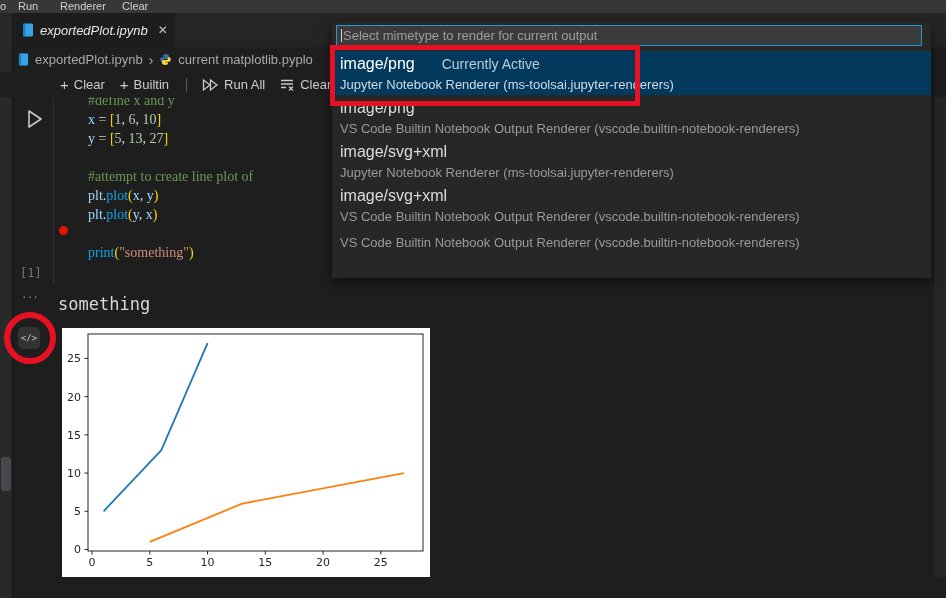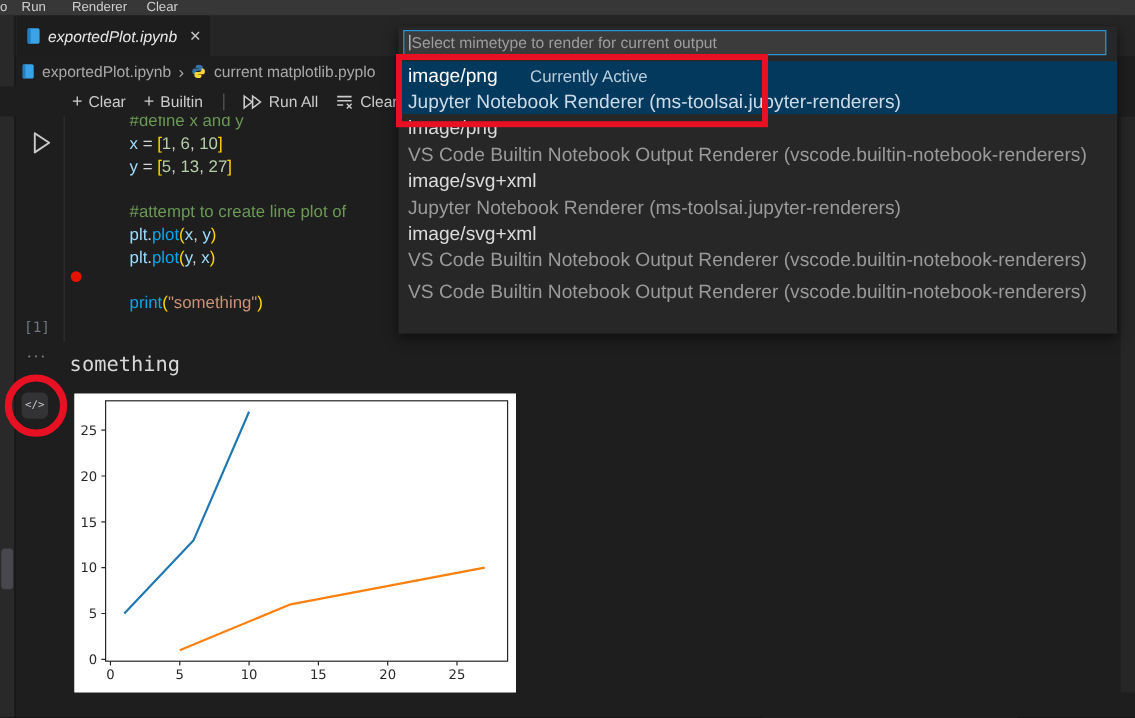--- a/index.html
+++ b/index.html
@@ -36,22 +36,22 @@
   .tb-divider{width:1px;height:14px;background:#5a5a5a;margin:0 8px 0 2px;}
 
   
   .leftstrip{left:0;top:13px;width:12px;height:585px;background:#29292a;}
   .leftstrip-thumb{left:1px;top:457px;width:10px;height:34px;background:#47474d;border-radius:3px;}
   .left-divider{left:12px;top:13px;width:1px;height:585px;background:#161617;}
 
   
   .cell-border{left:53px;top:95px;width:1px;height:190px;background:#303031;}
   .run-cell{left:26px;top:108px;width:20px;height:22px;}
-  .code-block{left:88px;top:91px;z-index:5;font-family:Liberation Sans, sans-serif;
-              font-size:14px;line-height:19px;white-space:pre;margin-left:20px;}
+  .code-block{left:88px;top:91px;z-index:5;font-family:Liberation Serif, serif;
+              font-size:14px;line-height:19px;white-space:pre;}
   .code-line{height:19px;}
   .tok-var{color:#9cdcfe}.tok-op{color:#d4d4d4}.tok-num{color:#b5cea8}
   .tok-brk{color:#ffd700}.tok-comment{color:#6a9955}.tok-func{color:#0ea5e9}
   .tok-str{color:#ce9178}.tok-plain{color:#d4d4d4}
   .breakpoint{left:59px;top:226px;width:9px;height:9px;border-radius:50%;background:#e51400;}
   .exec-count{left:20px;top:266px;font-family:"DejaVu Sans Mono",monospace;
               font-size:12px;color:#6e7681;}
 
   
   .more-actions{left:22px;top:288px;color:#8a8a8a;font-size:14px;letter-spacing:1px;}
@@ -70,21 +70,21 @@
             border:1px solid #2596d6;box-sizing:border-box;display:flex;align-items:center;
             padding-left:4px;}
   .qp-caret{width:1px;height:13px;background:#d4d4d4;margin-right:1px;}
   .qp-placeholder{color:#9d9d9d;font-size:13px;white-space:nowrap;}
   .qp-list{position:absolute;left:0;top:29px;width:599px;}
   .qp-row{position:relative;height:44px;box-sizing:border-box;padding:4px 0 0 8px;}
   .qp-row.active{background:#04395e;}
   .qp-label{font-size:16px;color:#dcdcdc;}
   .qp-row.active .qp-label{color:#ffffff;}
   .qp-badge{font-size:14px;color:#b9cedd;margin-left:27px;}
-  .qp-detail{font-size:16px;color:#9a9a9a;margin-top:4px;}
+  .qp-detail{font-size:13px;color:#9a9a9a;margin-top:4px;}
   .qp-row.active .qp-detail{color:#cddbe6;}
 
   
   .anno-rect{left:330px;top:45px;width:310px;height:61px;border:5px solid #e81123;
              box-sizing:border-box;z-index:60;pointer-events:none;}
   .anno-circle{left:4px;top:312px;width:52px;height:52px;border:6px solid #e81123;
                border-radius:50%;box-sizing:border-box;z-index:60;pointer-events:none;}
 
   svg{display:block;}
 </style>

